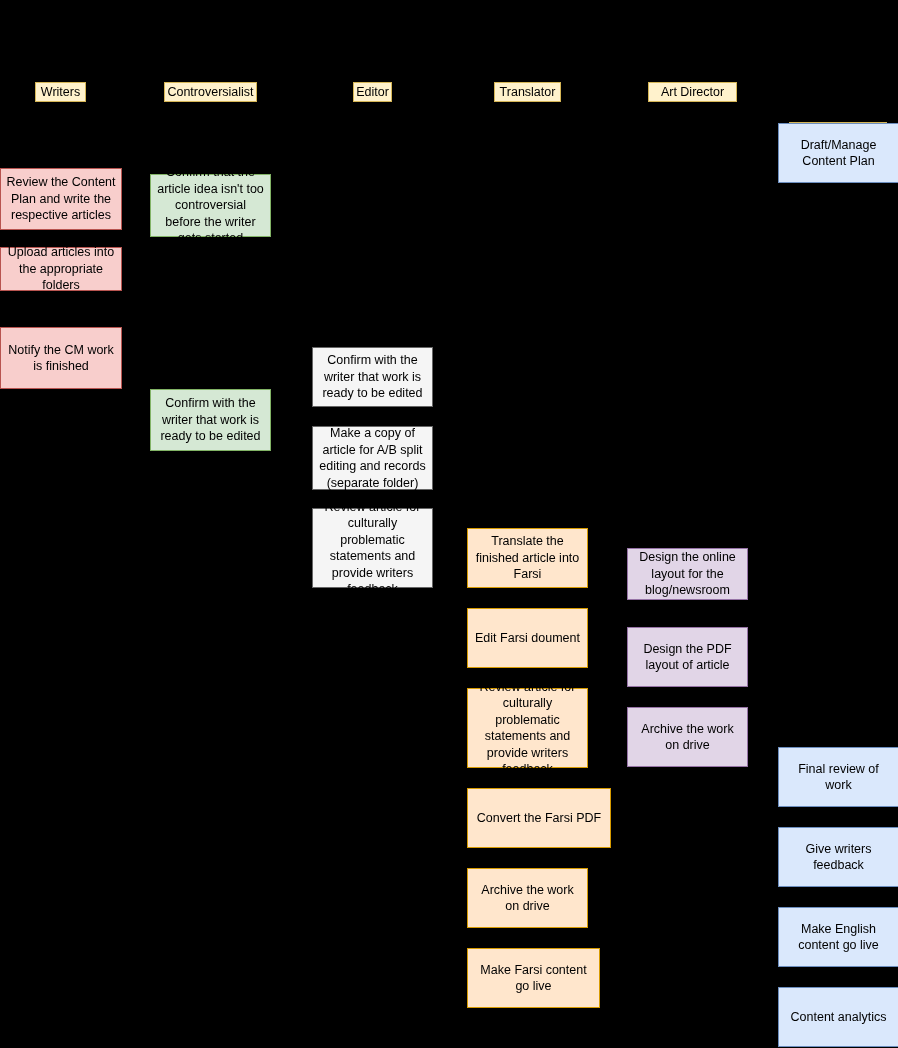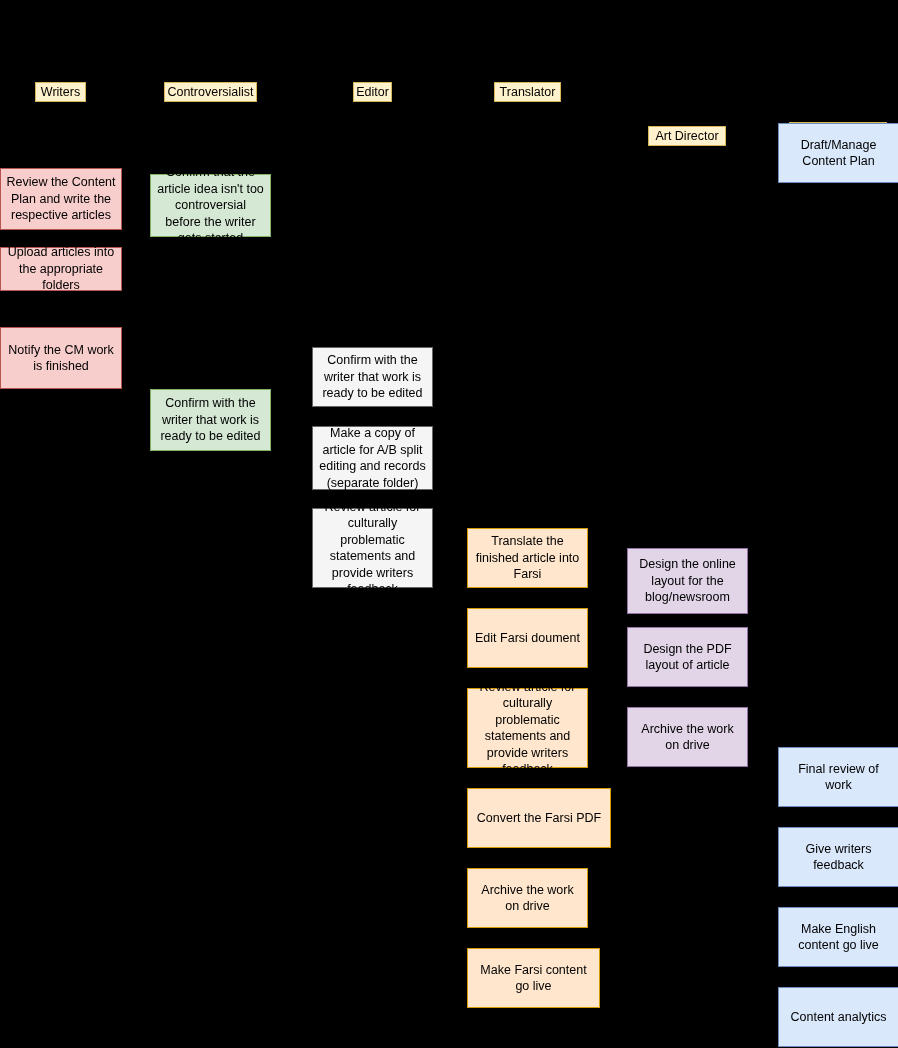--- a/index.html
+++ b/index.html
@@ -108,24 +108,24 @@
     </div>
     <div class="node role-translator" style="left: 467px; top: 788px; width: 144px; height: 60px;">
       <span>Convert the Farsi PDF</span>
     </div>
     <div class="node role-translator" style="left: 467px; top: 868px; width: 121px; height: 60px;">
       <span>Archive the work on drive</span>
     </div>
     <div class="node role-translator" style="left: 467px; top: 948px; width: 133px; height: 60px;">
       <span>Make Farsi content go live</span>
     </div>
-    <div class="lane-header" style="left: 648px; top: 82px; width: 78px; height: 20px; margin-top: 44px;">
+    <div class="lane-header" style="left: 648px; top: 82px; width: 89px; height: 20px;">
       <span>Art Director</span>
     </div>
-    <div class="node role-artdirector" style="left: 627px; top: 548px; width: 121px; height: 66px;">
+    <div class="node role-artdirector" style="left: 627px; top: 548px; width: 121px; height: 52px;">
       <span>Design the online layout for the blog/newsroom</span>
     </div>
     <div class="node role-artdirector" style="left: 627px; top: 627px; width: 121px; height: 60px;">
       <span>Design the PDF layout of article</span>
     </div>
     <div class="node role-artdirector" style="left: 627px; top: 707px; width: 121px; height: 60px;">
       <span>Archive the work on drive</span>
     </div>
     <div class="lane-header" style="left: 789px; top: 82px; width: 98px; height: 20px; margin-top: 40px;">
       <span>Content Manager</span>

